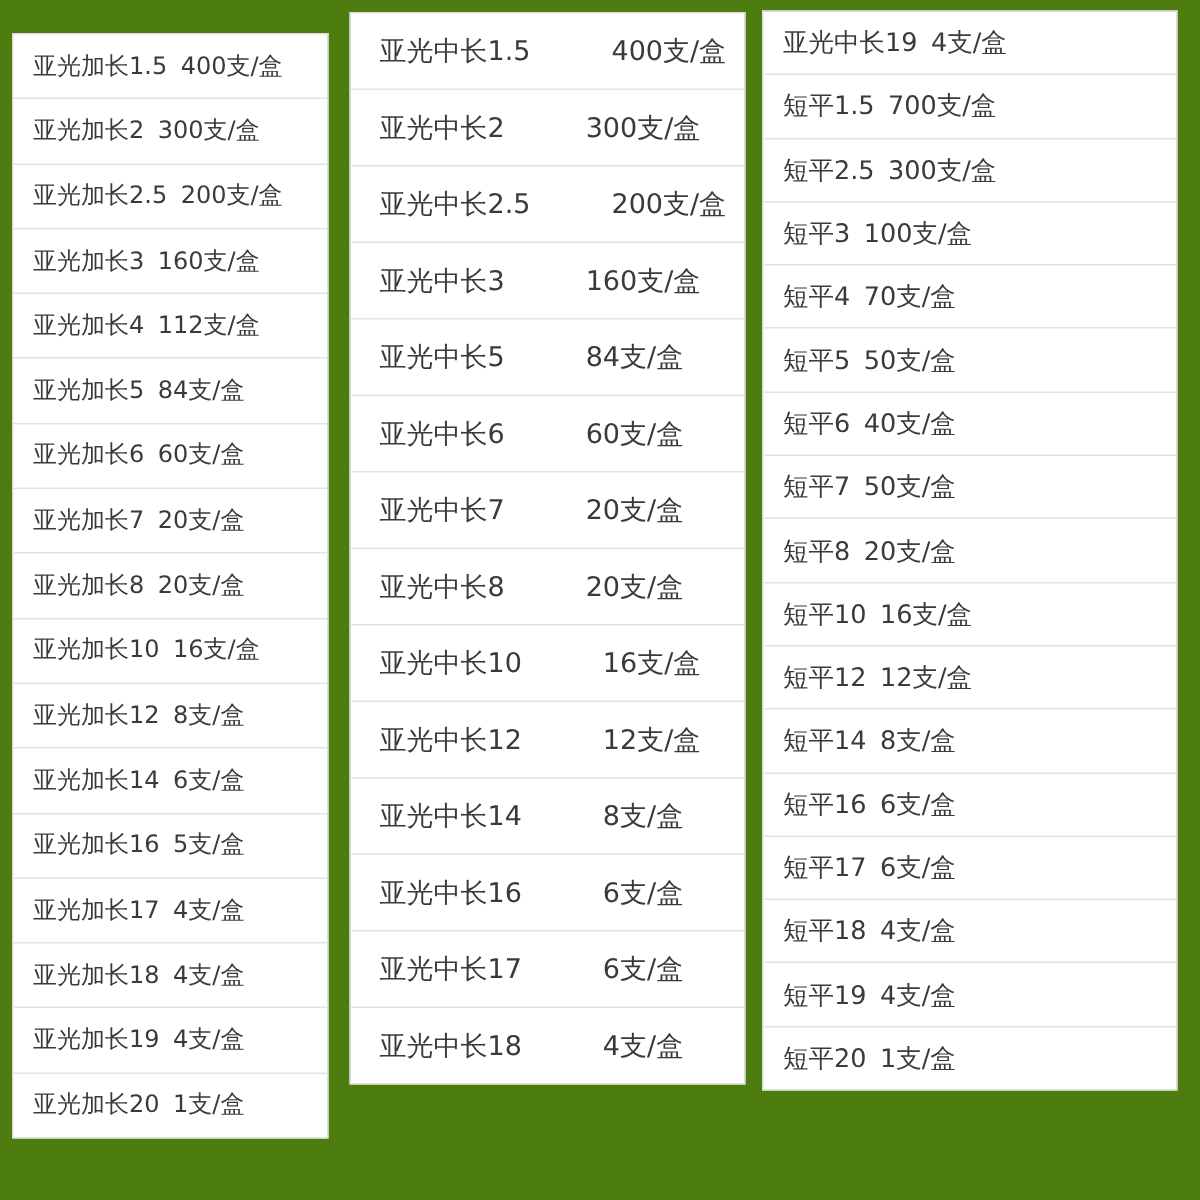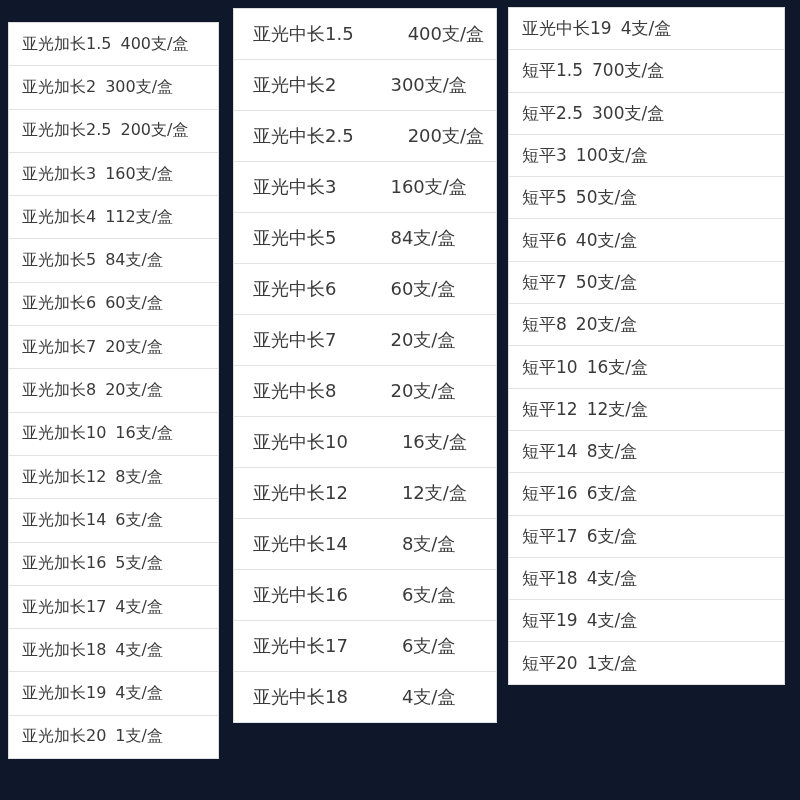--- a/index.html
+++ b/index.html
@@ -4,21 +4,21 @@
 <style>
   html, body {
     margin: 0;
     padding: 0;
     background: #ffffff;
   }
   #canvas {
     position: relative;
     width: 800px;
     height: 800px;
-    background: #0f172a;
+    background: #4d7c0f;
     overflow: hidden;
     font-family: "DejaVu Sans", sans-serif;
   }
   .col {
     position: absolute;
     box-sizing: border-box;
     background: #ffffff;
     border: 1px solid #dcdcdc;
     border-bottom: none;
   }
@@ -185,20 +185,24 @@
       </div>
       <div class="row">
         <span class="name">短平2.5</span>
         <span class="qty">300支/盒</span>
       </div>
       <div class="row">
         <span class="name">短平3</span>
         <span class="qty">100支/盒</span>
       </div>
       <div class="row">
+        <span class="name">短平4</span>
+        <span class="qty">70支/盒</span>
+      </div>
+      <div class="row">
         <span class="name">短平5</span>
         <span class="qty">50支/盒</span>
       </div>
       <div class="row">
         <span class="name">短平6</span>
         <span class="qty">40支/盒</span>
       </div>
       <div class="row">
         <span class="name">短平7</span>
         <span class="qty">50支/盒</span>

